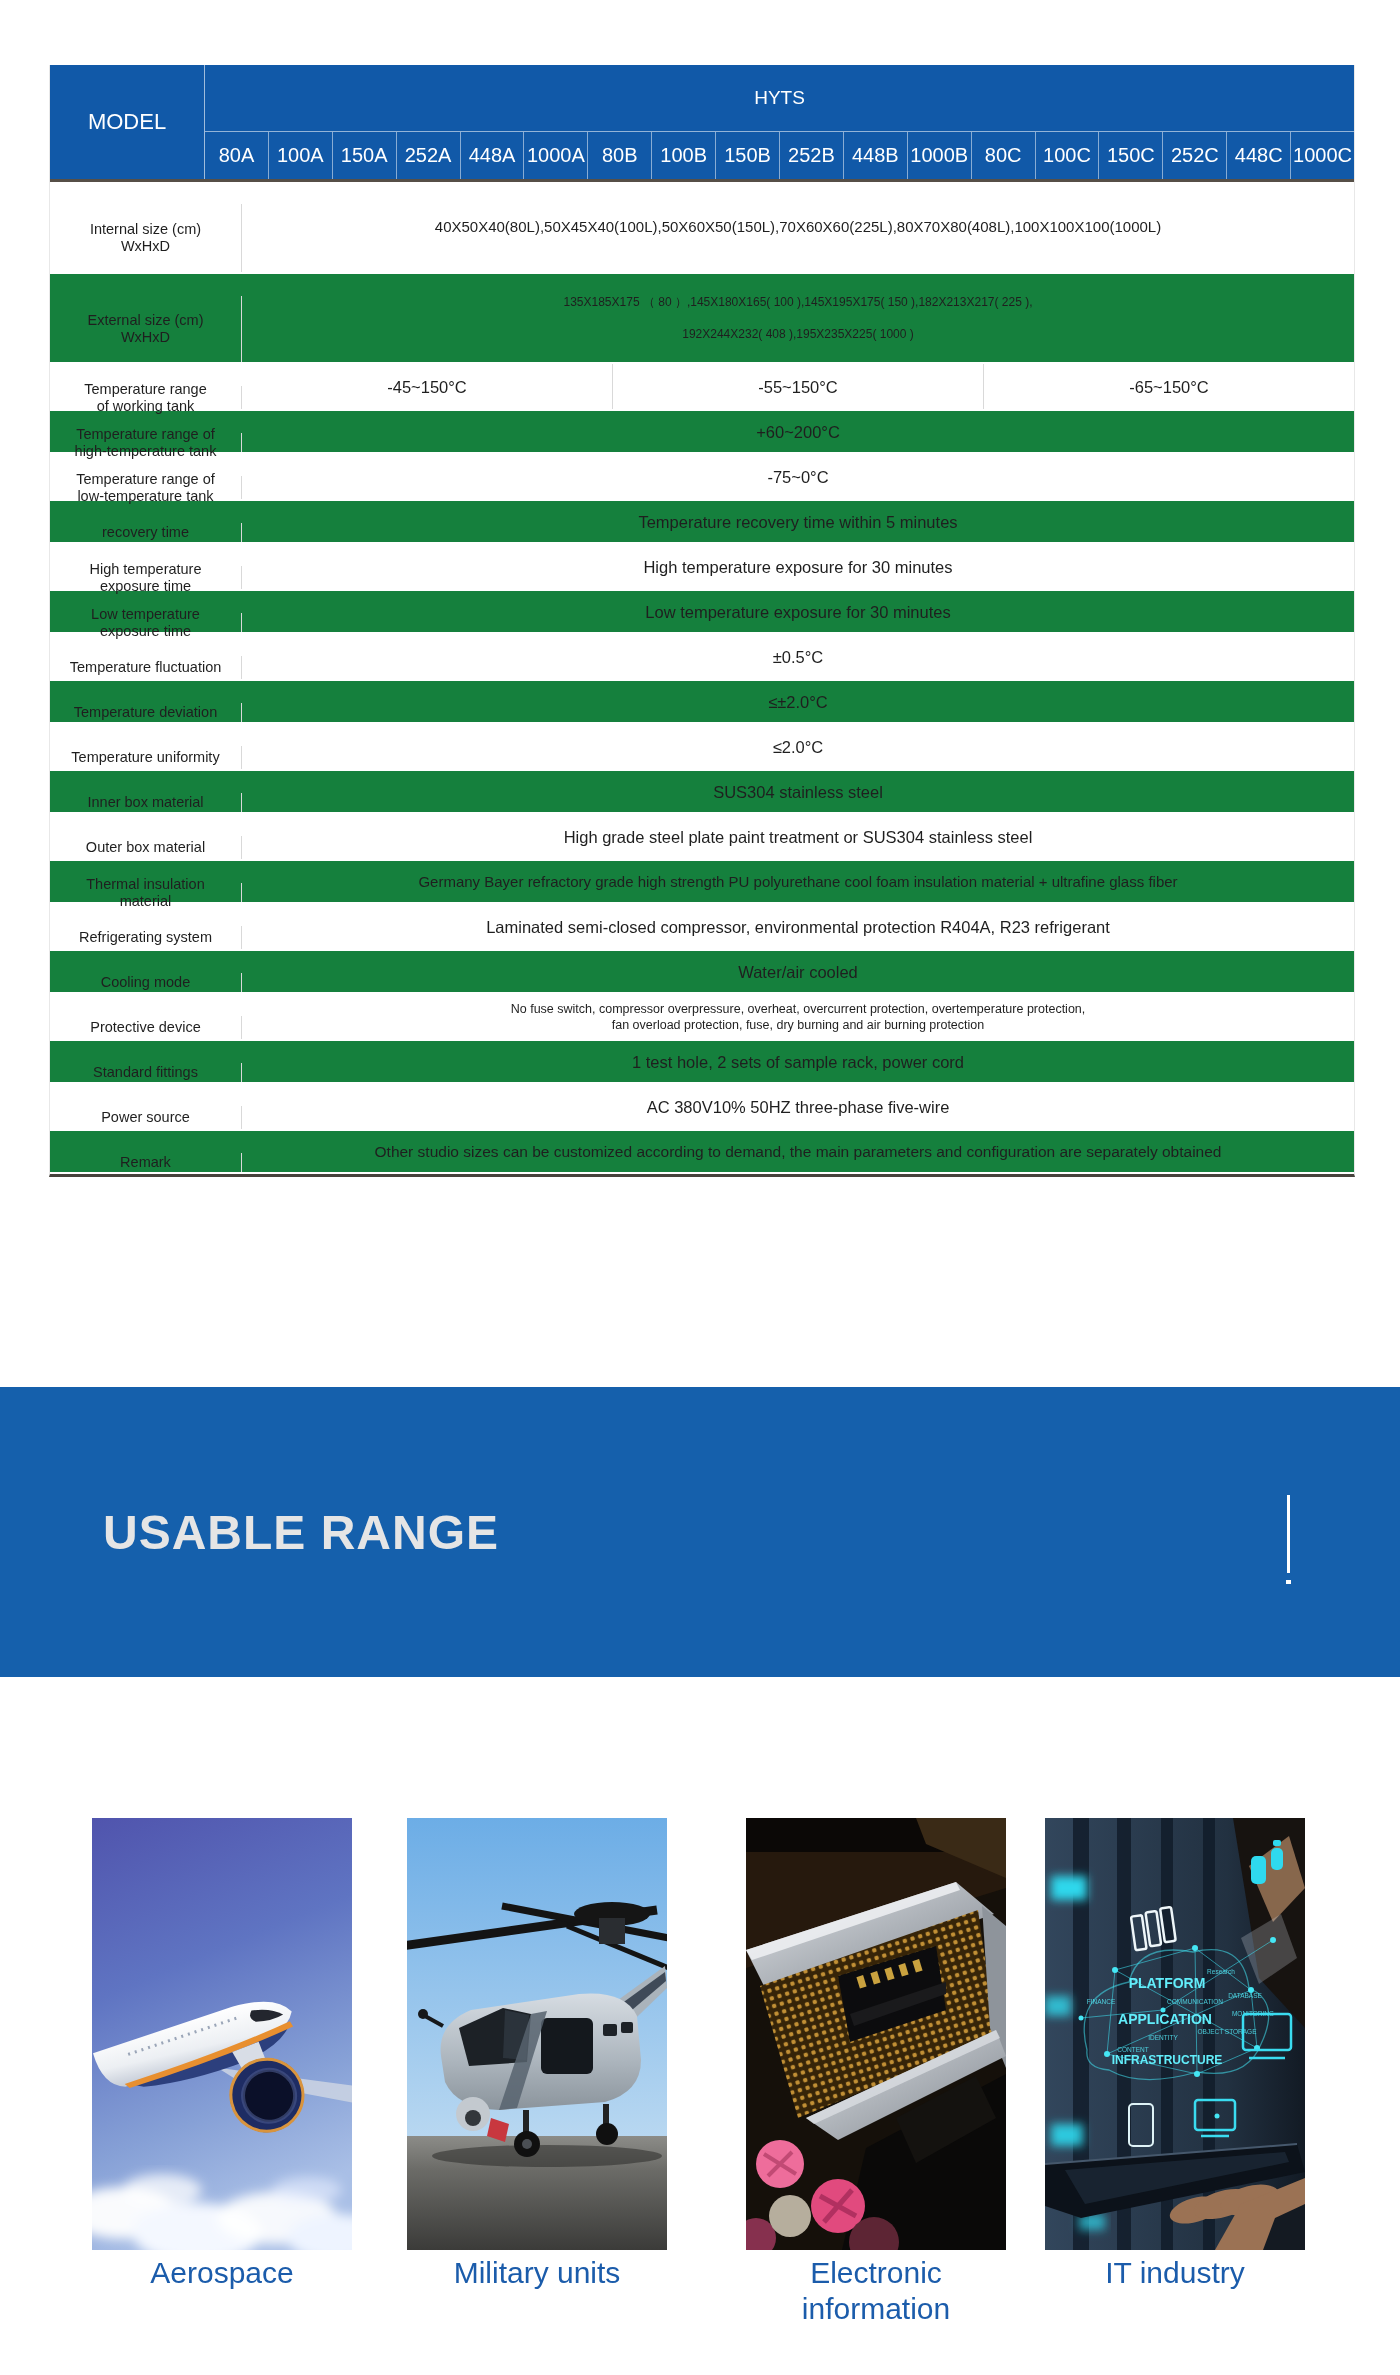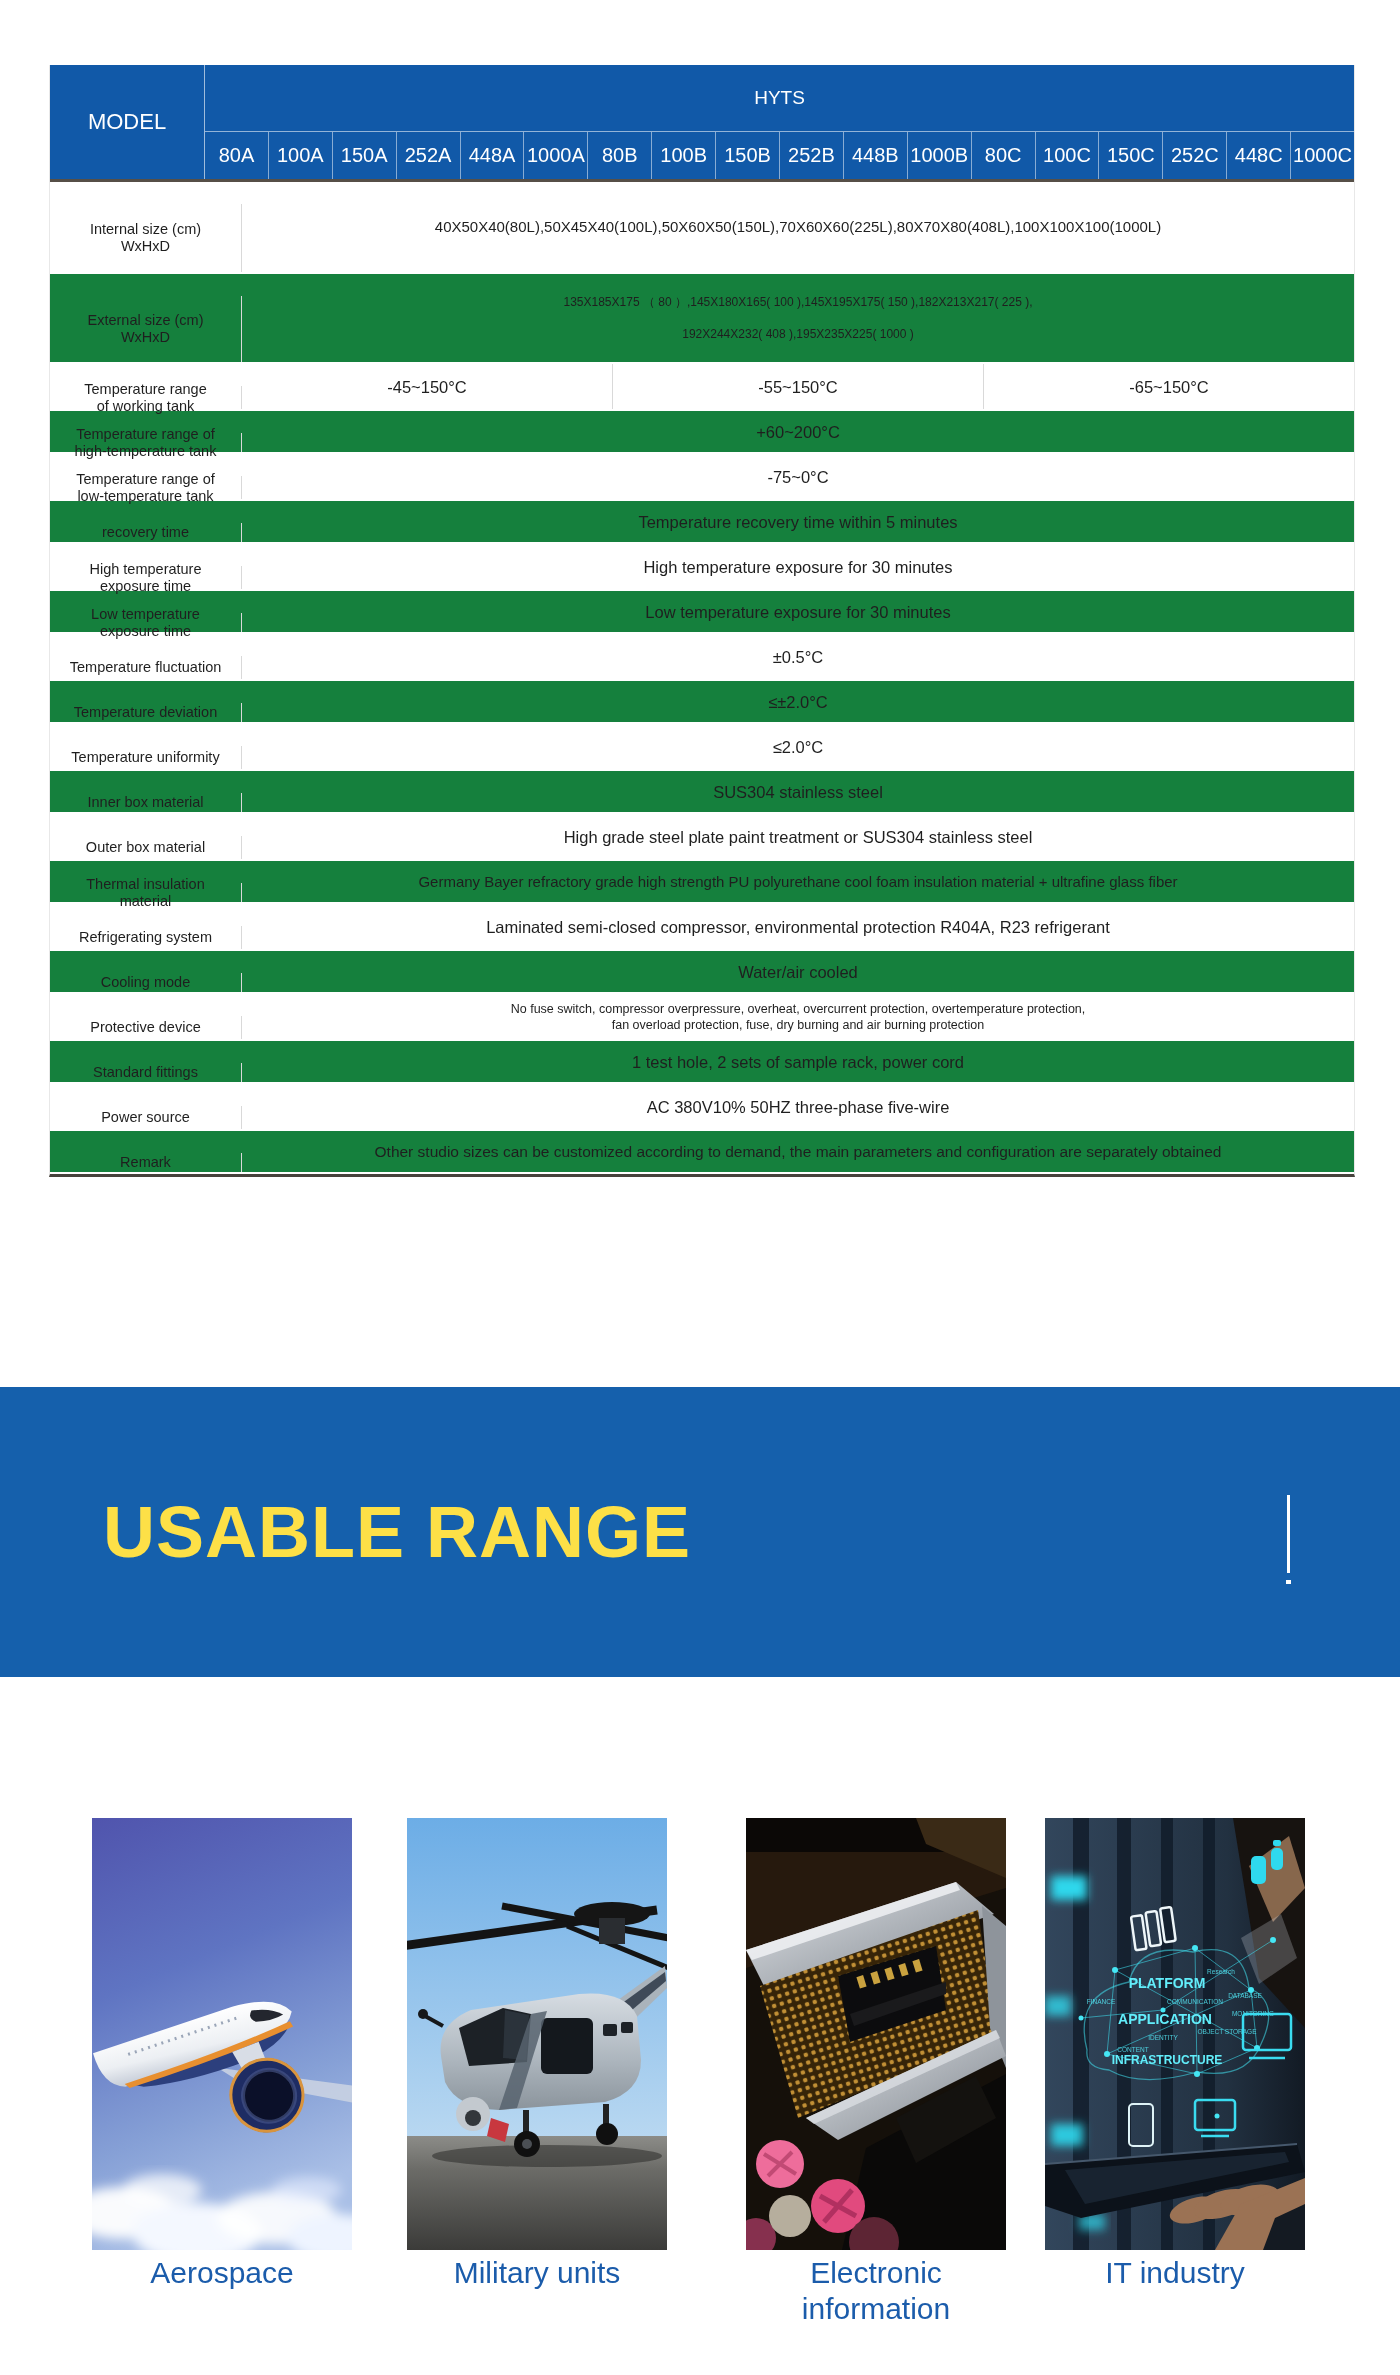--- a/index.html
+++ b/index.html
@@ -28,21 +28,21 @@
   .r-val.third{border-right:1px solid #d9d9d9;box-sizing:border-box;}
   .r-val.third:last-child{border-right:none;}
   .v17{font-size:15px;}
   .vext span{display:block;line-height:32px;font-size:12px;}
   .vsm span{display:block;font-size:12.5px;line-height:16px;}
   .vrem{font-size:15.5px;}
 
   
   .banner{position:absolute;left:0;top:1387px;width:1400px;height:290px;background:#1560ac;}
   .banner h1{position:absolute;left:103px;top:50%;transform:translateY(-50%);margin:0;
-             color:#fde047;font-size:72px;font-weight:800;letter-spacing:1px;white-space:nowrap;}
+             color:#e5e5e5;font-size:48px;font-weight:800;letter-spacing:1px;white-space:nowrap;}
   .banner .vline{position:absolute;left:1287px;top:108px;width:3px;height:78px;background:#fff;}
   .banner .vdot{position:absolute;left:1286px;top:193px;width:5px;height:4px;background:#fff;}
 
   
   .gallery{position:absolute;left:0;top:1677px;width:1400px;height:698px;}
   .ph{position:absolute;top:141px;width:260px;height:432px;overflow:hidden;}
   .ph svg{display:block;}
   .ph1{left:92px;}.ph2{left:407px;}.ph3{left:746px;}.ph4{left:1045px;}
   .cap{position:absolute;top:578px;width:230px;text-align:center;color:#1b5cab;
        font-size:30px;line-height:36px;font-weight:500;}

